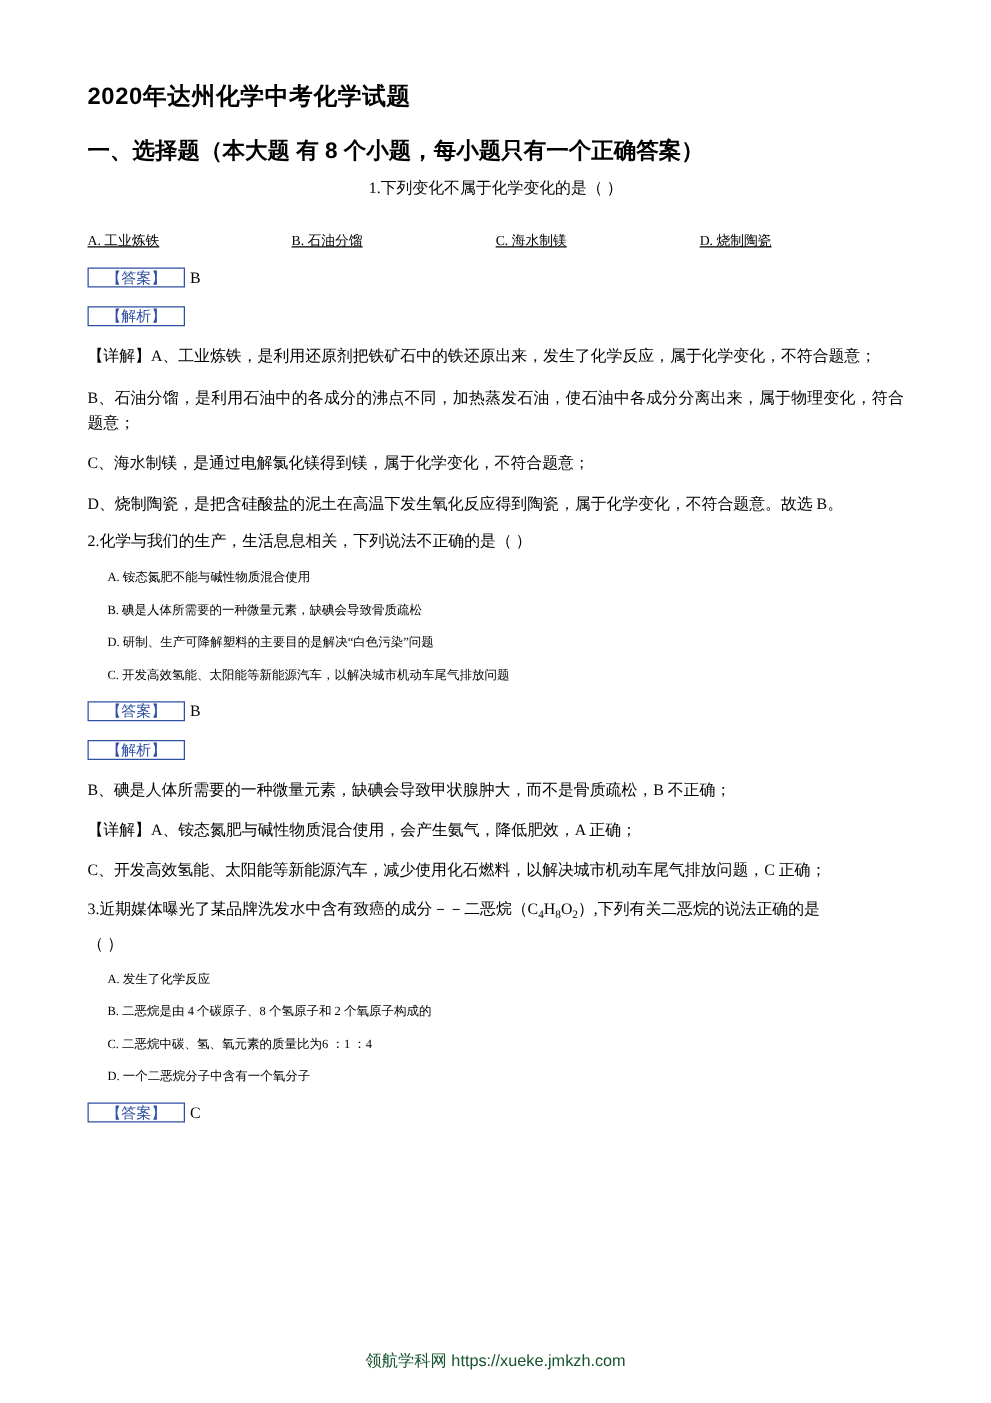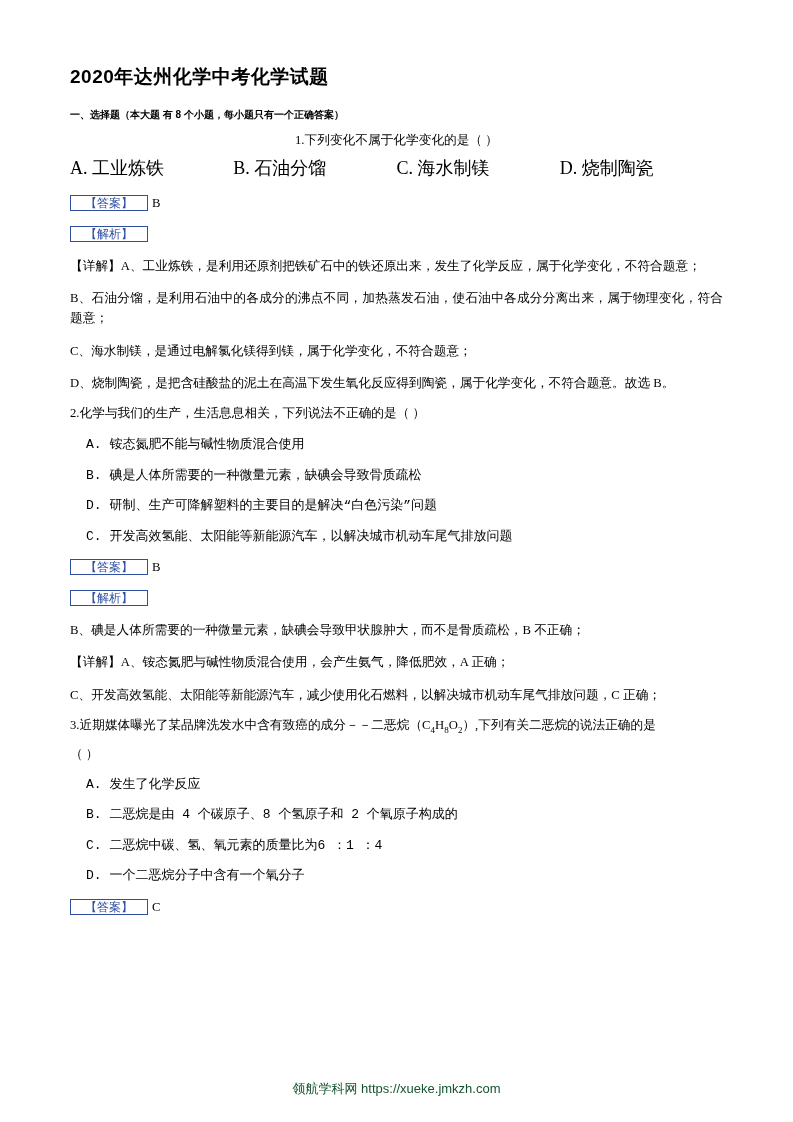--- a/index.html
+++ b/index.html
@@ -28,48 +28,48 @@
     font-weight: bold;
     font-size: 19px;
     letter-spacing: 0.5px;
     margin: 0;
     padding-top: 64px;
     color: #000;
   }
   .section-head {
     font-family: "Liberation Sans", sans-serif;
     font-weight: bold;
-    font-size: 10px;
+    font-size: 18px;
     margin-top: 18px;
     margin-bottom: 4px;
   }
   .q-line {
     font-size: 12.7px;
     line-height: 1.55;
     margin-top: 11px;
   }
   .q-line.first {
     margin-top: 9px;
     text-align: center;
   }
   .opts-row {
     display: flex;
-    font-size: 18px;
-    margin-top: 4px;
+    font-size: 11px;
+    margin-top: 24px;
     line-height: 1.5;
+    text-decoration: underline;
   }
   .opts-row > span {
     flex: 0 0 25%;
   }
   .opt-line {
-    font-size: 13px;
+    font-size: 10px;
     line-height: 1.5;
     margin-top: 11px;
     padding-left: 16px;
-    font-family: Liberation Mono, monospace;
   }
   .tagline {
     margin-top: 12px;
     font-size: 12.7px;
     line-height: 1.5;
   }
   .tag {
     color: #2e4fa2;
     border: 1px solid #2e4fa2;
     padding: 0 14px;

